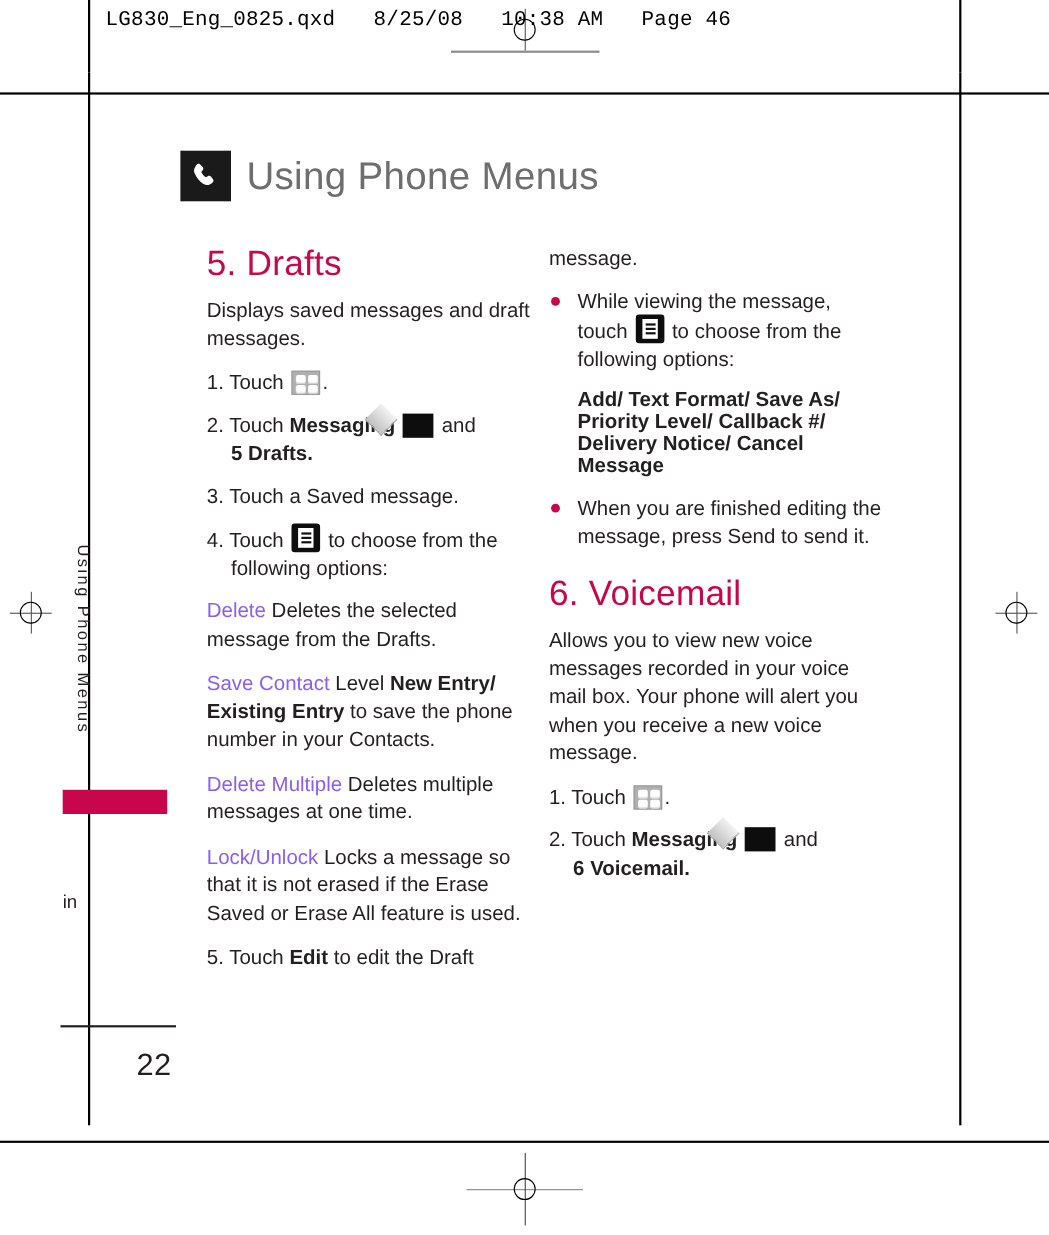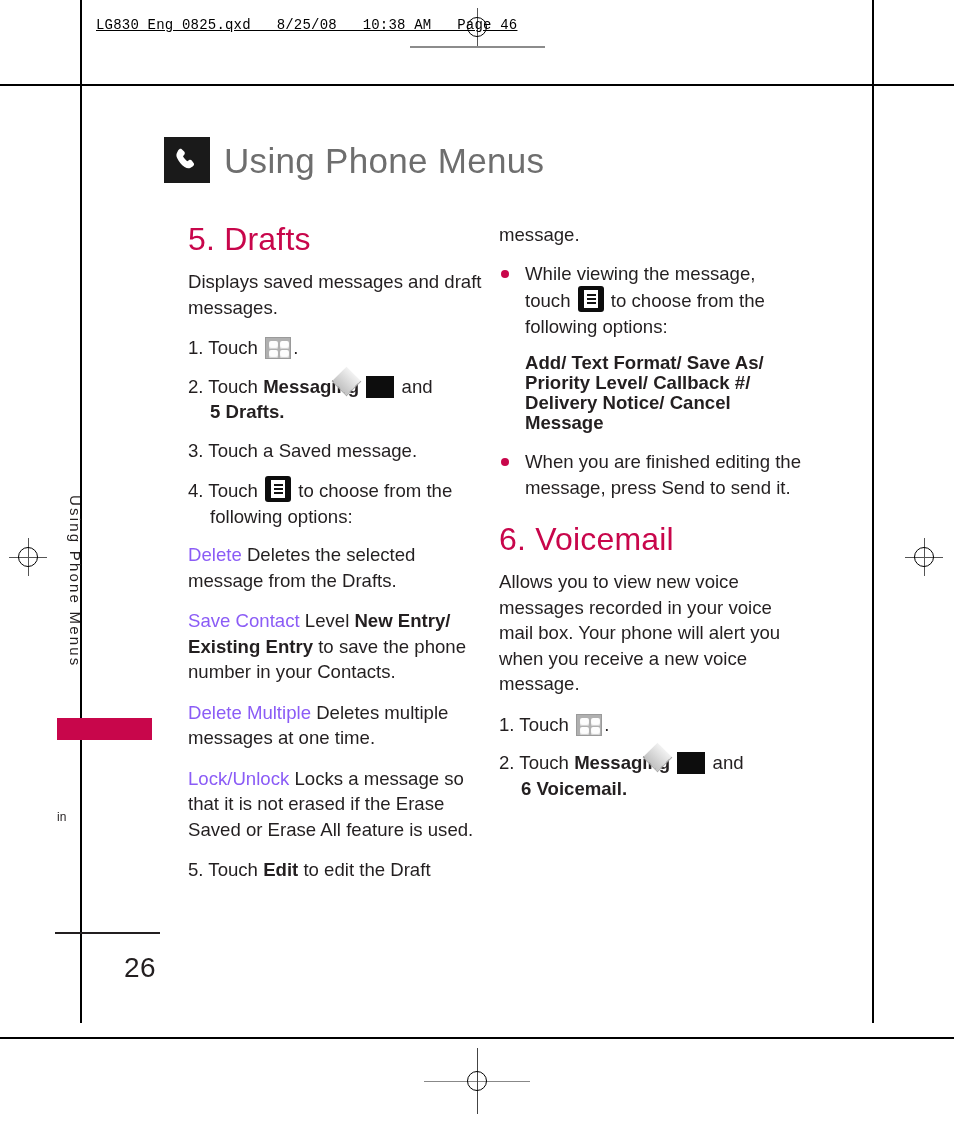--- a/index.html
+++ b/index.html
@@ -41,27 +41,26 @@
     width: 38px; height: 1px;
     background: #555;
   }
   .reg.wide .hline { left: -34px; width: 106px; background:#888; }
   .reg.wide .vline { top: -14px; height: 66px; background:#444; }
 
   
   .slug {
     position: absolute;
     left: 96px;
-    top: 17px;
+    top: 7px;
     font-family: "Liberation Mono", monospace;
-    font-size: 14px;
+    font-size: 19px;
     letter-spacing: 0.2px;
     white-space: pre;
     color: #000;
-    text-decoration: underline;
   }
   .slug-rule {
     position: absolute;
     left: 410px; top: 46px;
     width: 135px; height: 2px;
     background: #8c8c8c;
   }
 
   
   .frame-v-left  { position:absolute; left: 80px;  top: 0;    width: 2px; height: 66px;  background:#000; }
@@ -89,21 +88,21 @@
     left: 57px;
     top: 718px;
     width: 95px;
     height: 22px;
     background: #c8064b;
   }
   .margin-word {
     position: absolute;
     left: 57px;
     top: 810px;
-    font-size: 12px;
+    font-size: 17px;
     color: #231f20;
   }
   .footer-rule {
     position: absolute;
     left: 55px;
     top: 932px;
     width: 105px;
     height: 2px;
     background: #231f20;
   }
@@ -302,21 +301,21 @@
       <path d="M7.6 3.2c-.9-.5-2 .1-2.6 1L4 6.1c-.7 1.2-.6 2.7.1 4.3 1.2 2.8 3.4 5.5 6 7.2 1.6 1 3.2 1.3 4.4.7l2-1.1c1-.6 1.5-1.8.9-2.6l-1.6-2.2c-.5-.7-1.5-.8-2.3-.3l-1.3.8c-1.2-.7-2.6-2.3-3.4-3.9l1-1.2c.6-.7.6-1.7.1-2.4L7.6 3.2z" fill="#ffffff"></path>
     </svg>
   </div>
   <div class="chapter-title">Using Phone Menus</div>
 </div>
 
 <div class="side-label">Using Phone Menus</div>
 <div class="side-tab"></div>
 <div class="margin-word">in</div>
 <div class="footer-rule"></div>
-<div class="page-number">26</div>
+<div class="page-number">22</div>
 
 <div class="col col-left">
 
   <h2 class="sec">5. Drafts</h2>
 
   <p class="para">Displays saved messages and draft messages.</p>
 
   <p class="step">
     <span>1. Touch</span>
     <span class="ic ic-grid"><i></i><i></i><i></i><i></i></span><span>.</span>

